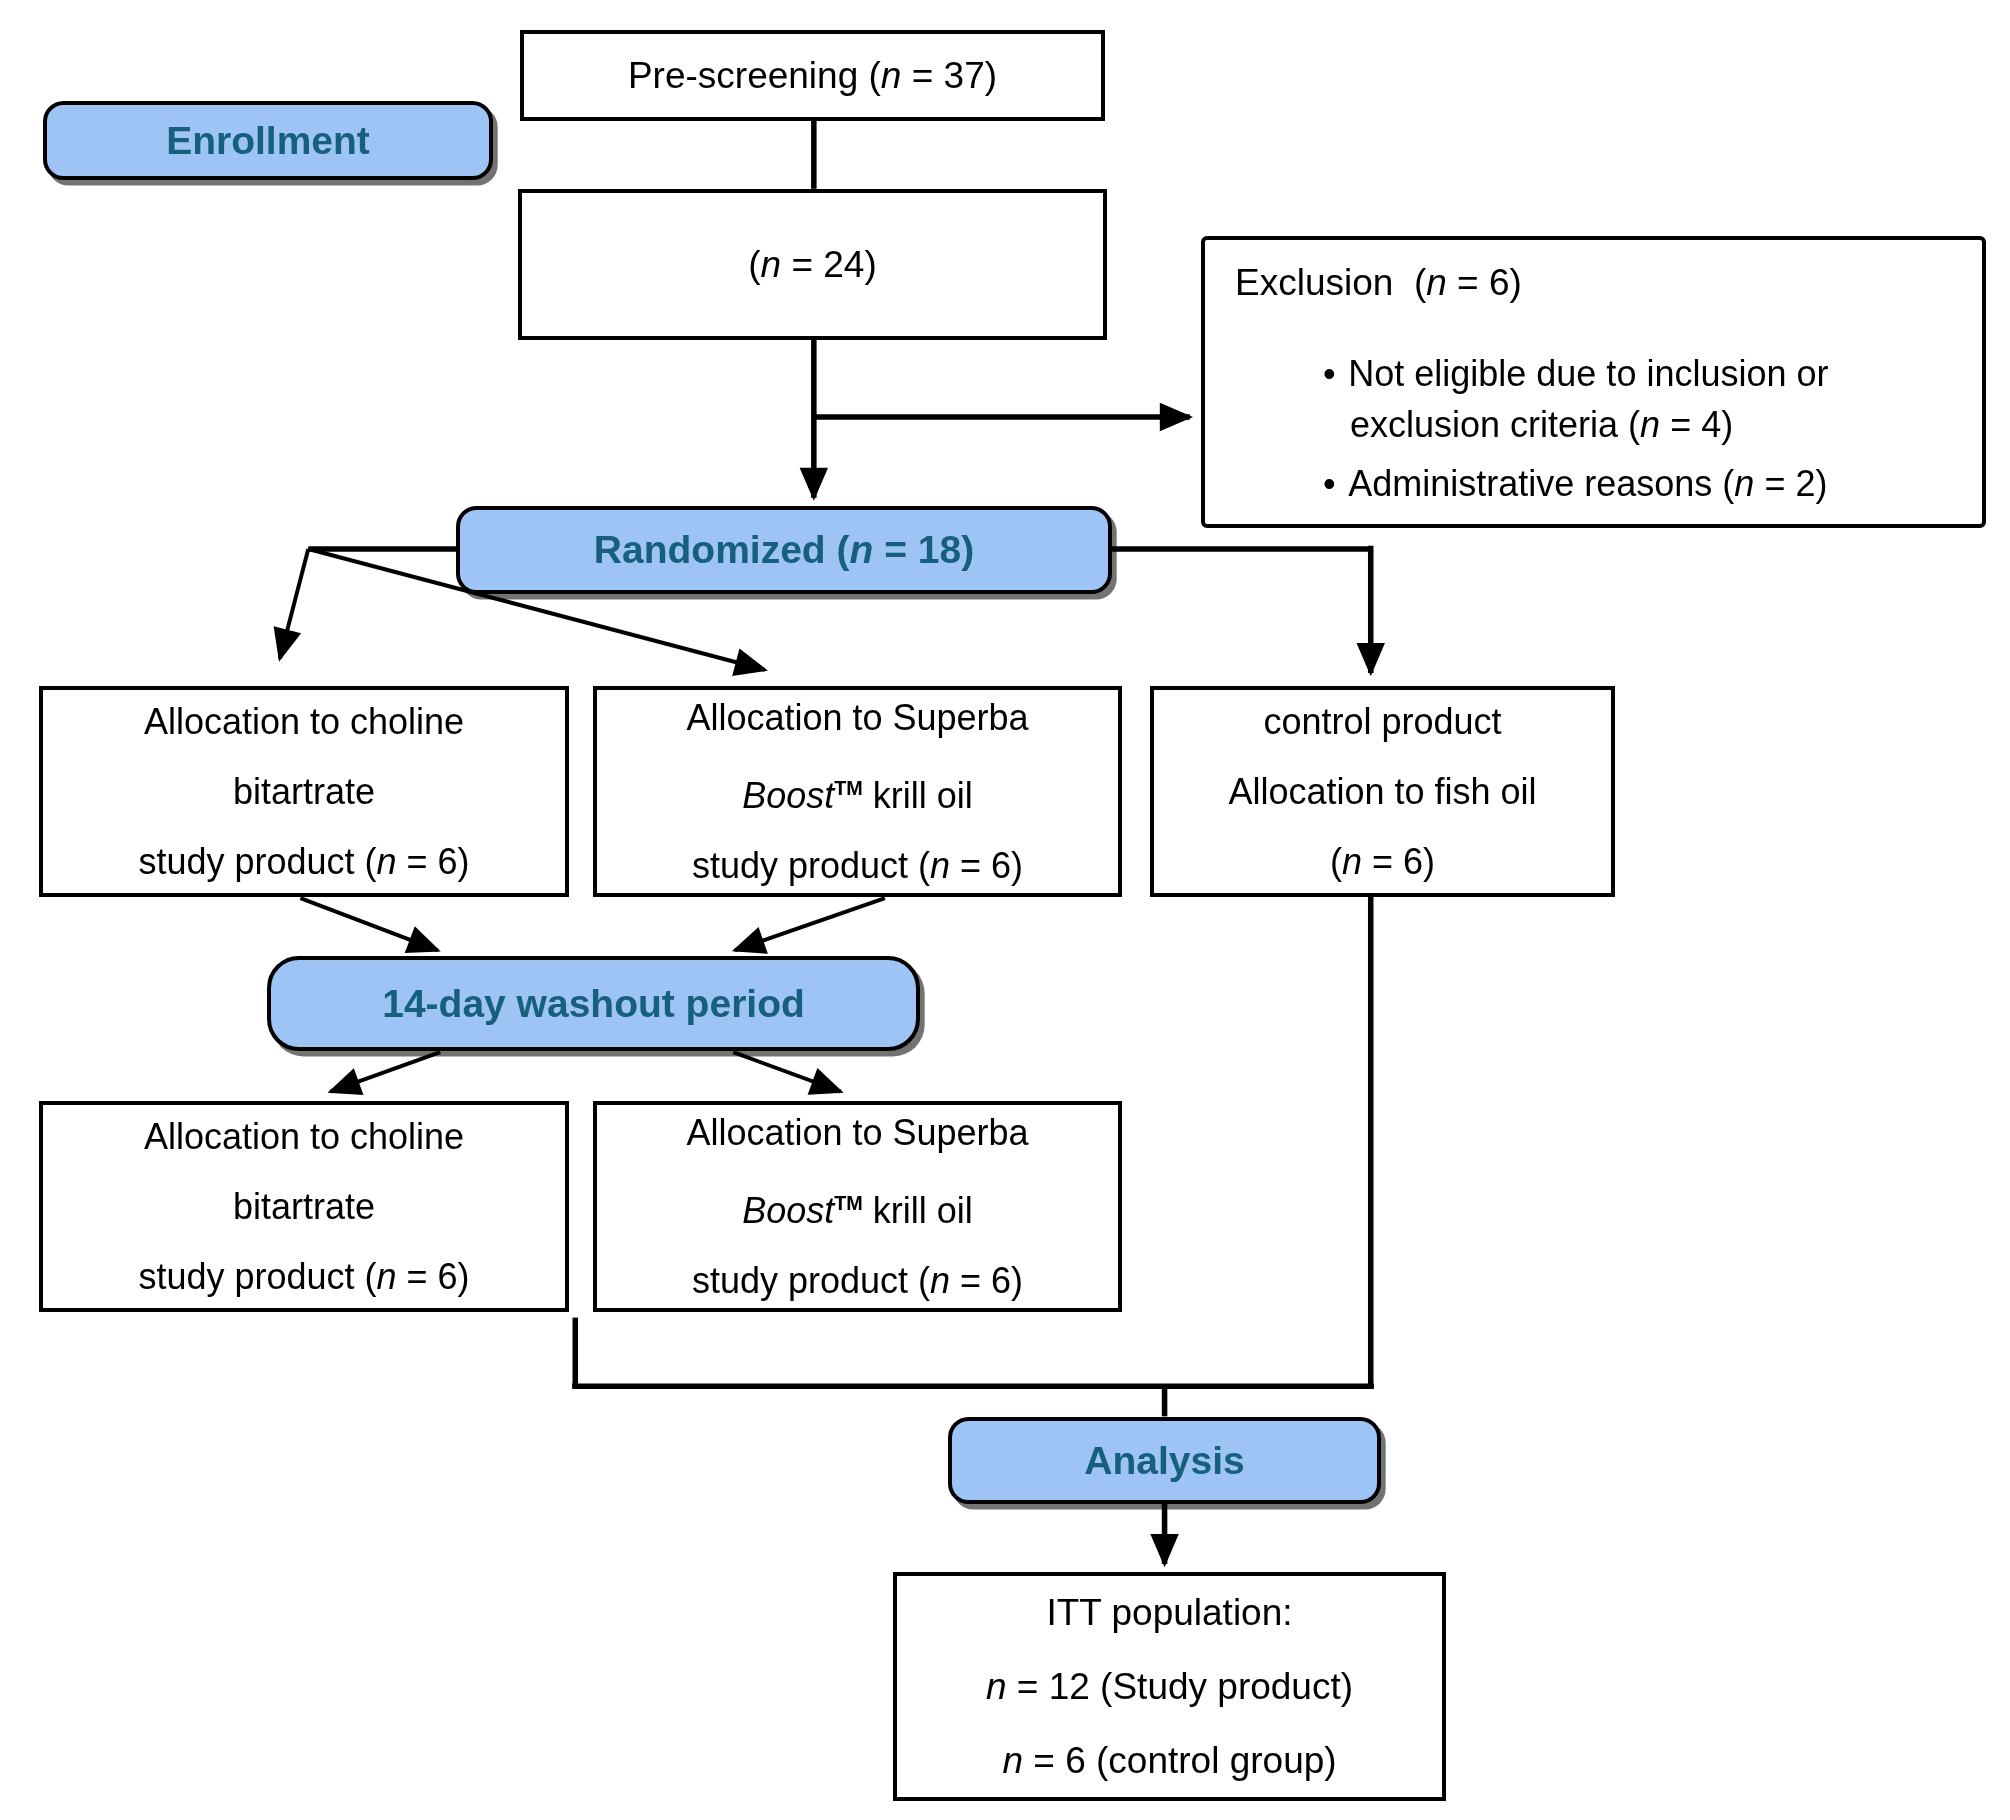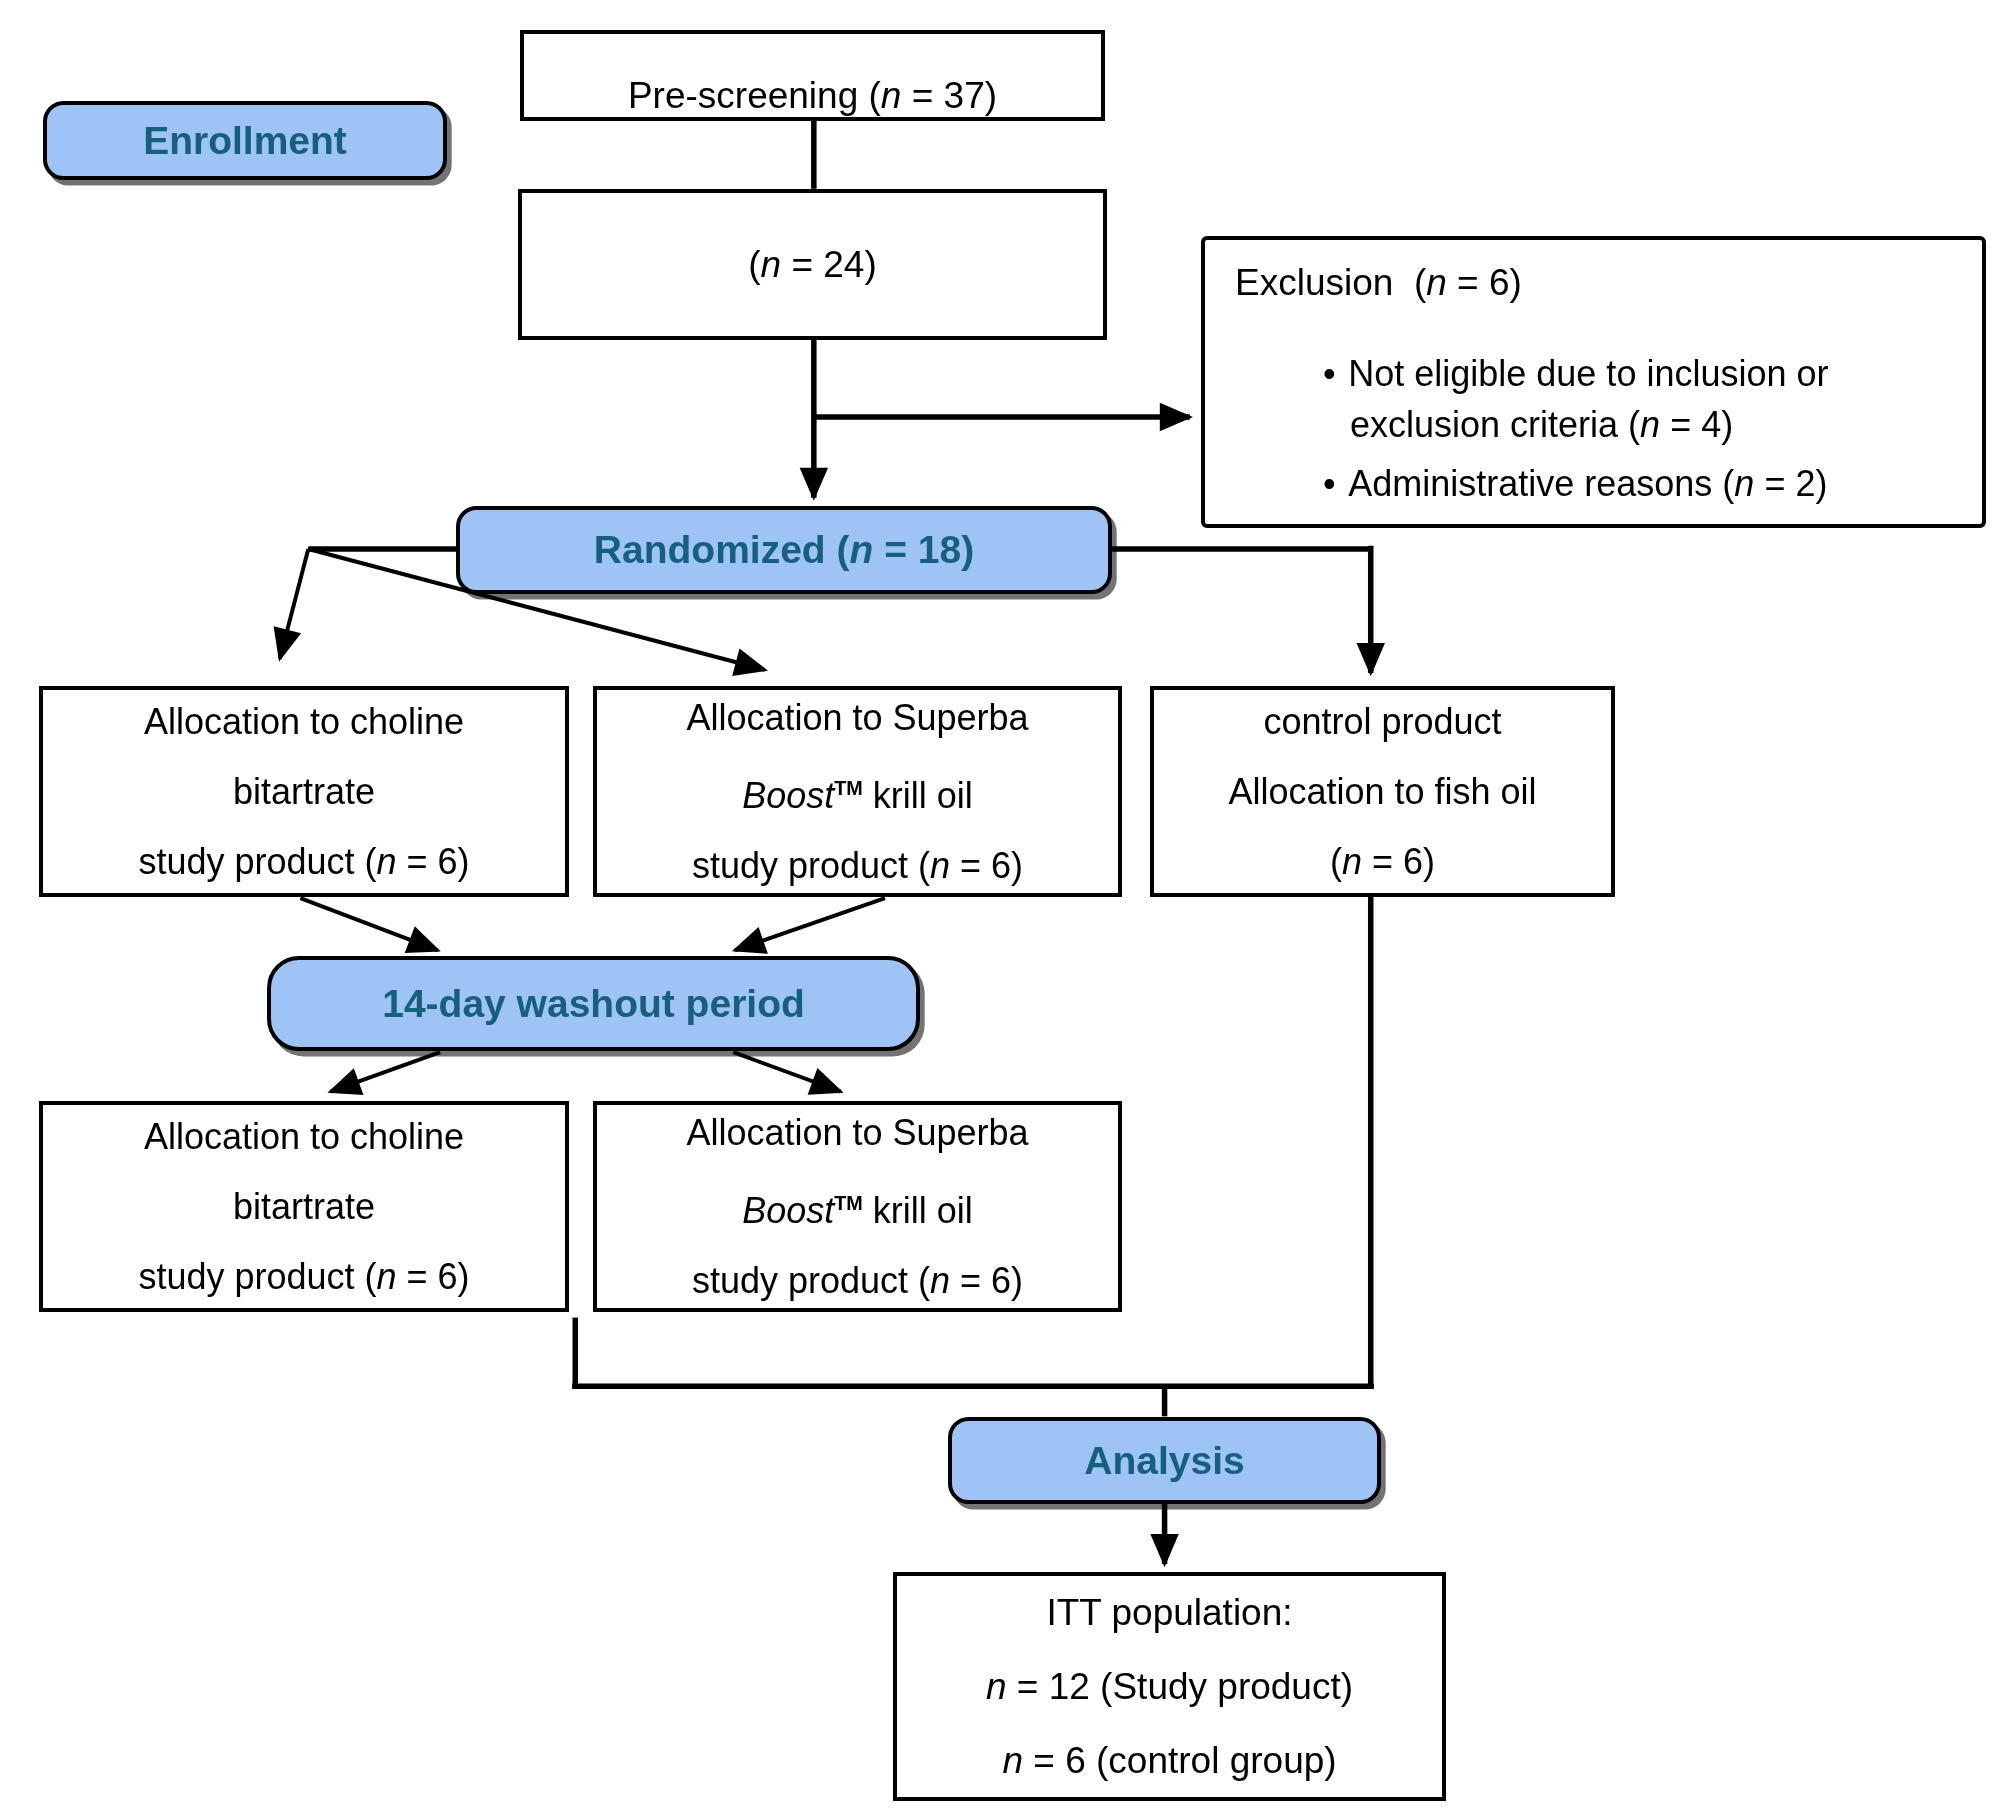--- a/index.html
+++ b/index.html
@@ -35,21 +35,21 @@
     border: 4.7px solid #000000;
     display: flex;
     flex-direction: column;
     align-items: center;
     justify-content: center;
     text-align: center;
     z-index: 2;
   }
   .fbox .ln { display: block; }
 
-  .box-pre       { left: 520px;  top: 30px;   width: 585px; height: 91px; font-size: 37px; justify-content: flex-end; }
+  .box-pre       { left: 520px;  top: 30px;   width: 585px; height: 91px; font-size: 37px; }
   .box-assessed  { left: 518px;  top: 189px;  width: 589px; height: 151px; font-size: 37px; line-height: 74px; }
   .box-exclusion {
     left: 1201px; top: 236px; width: 785px; height: 292px;
     align-items: flex-start; justify-content: flex-start;
     text-align: left; padding: 22px 20.5px 0 30px; font-size: 37px; border-radius: 6px;
   }
   .box-choline1  { left: 39px;   top: 686px;  width: 530px; height: 211px; font-size: 36px; line-height: 70px; }
   .box-krill1    { left: 593px;  top: 686px;  width: 529px; height: 211px; font-size: 36px; line-height: 70px; }
   .box-fish      { left: 1150px; top: 686px;  width: 465px; height: 211px; font-size: 36px; line-height: 70px; }
   .box-choline2  { left: 39px;   top: 1101px; width: 530px; height: 211px; font-size: 36px; line-height: 70px; }
@@ -65,21 +65,21 @@
     box-shadow: 4.7px 5.5px 0 rgba(0,0,0,0.55);
     display: flex;
     align-items: center;
     justify-content: center;
     text-align: center;
     font-weight: bold;
     font-size: 39px;
     color: #16607E;
     z-index: 2;
   }
-  .stage-enrollment { left: 43px;   top: 101px;  width: 404px; height: 79px; }
+  .stage-enrollment { left: 43px;   top: 101px;  width: 450px; height: 79px; }
   .stage-randomized { left: 456px;  top: 506px;  width: 656px; height: 88px; }
   .stage-washout    { left: 267px;  top: 956px; width: 653px; height: 95px; border-radius: 32px; }
   .stage-analysis   { left: 948px; top: 1417px; width: 433px; height: 87px; }
 
   .excl-title { white-space: pre-wrap; }
   .excl-bullets { margin-top: 44px; }
   .excl-bullet {
     box-sizing: border-box;
     padding-left: 115px;
     text-indent: -27px;

